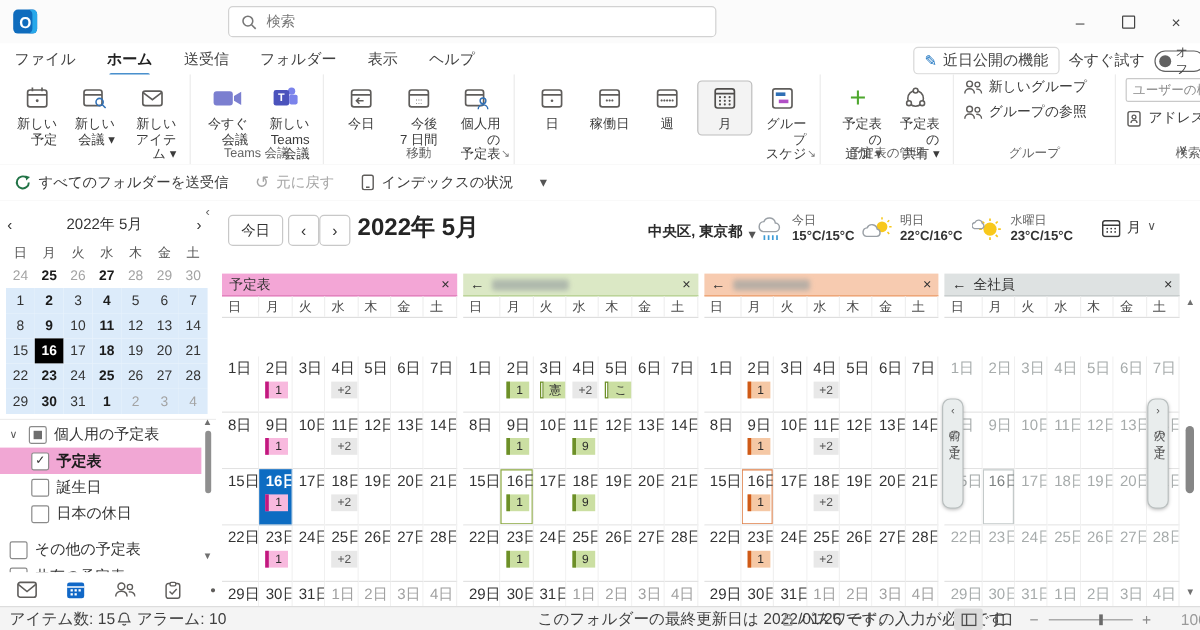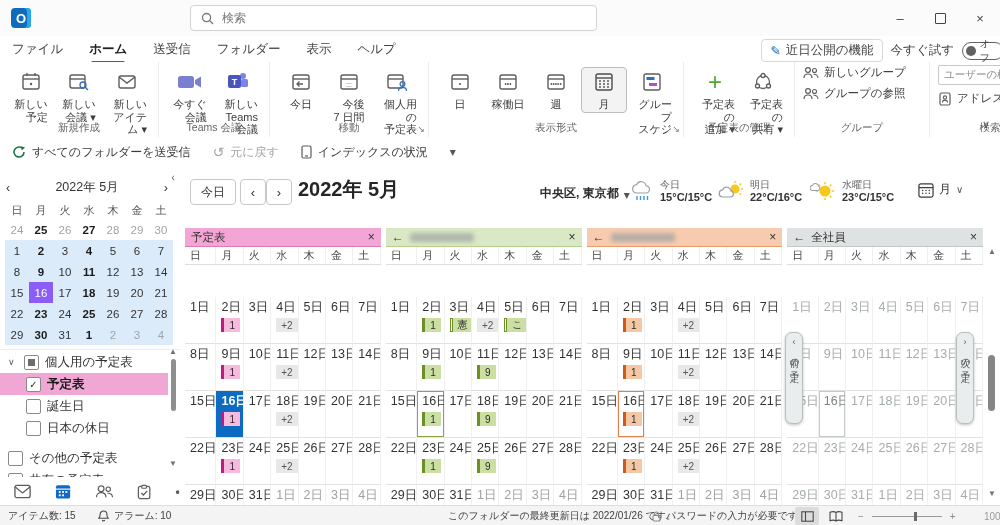--- a/index.html
+++ b/index.html
@@ -39,21 +39,21 @@
   
   .sidebar{position:absolute;left:0;top:167px;width:180px;height:338px;border-right:1px solid #e6e6e6;background:#fff;overflow:hidden;}
   .collapsearrow{position:absolute;right:5px;top:4px;color:#666;font-size:11px;}
   .mc-nav{position:absolute;left:6px;top:12px;width:162px;display:flex;align-items:center;justify-content:space-between;font-size:12.5px;color:#333;}
   .mc-grid{position:absolute;left:5px;top:34px;width:168px;display:grid;grid-template-columns:repeat(7,24px);}
   .mch{height:18px;display:flex;align-items:center;justify-content:center;font-size:11px;color:#555;}
   .mcd{height:21px;display:flex;align-items:center;justify-content:center;font-size:11.5px;color:#333;}
   .mcd.hl{background:#dcebfa;}
   .mcd.dim{color:#a3a3a3;}
   .mcd.bold{font-weight:bold;color:#1b1b1b;}
-  .mcd.sel{background:#8b5cf6;color:#fff;font-weight:normal;}
+  .mcd.sel{background:#000000;color:#fff;font-weight:bold;}
   .sep{position:absolute;left:0;top:182px;width:180px;border-top:1px solid #ededed;}
   .tree{position:absolute;left:0;top:184px;width:168px;height:127px;overflow:hidden;font-size:12.5px;}
   .trow{display:flex;align-items:center;gap:6px;height:22px;padding-left:8px;color:#333;}
   .trow.child{padding-left:26px;}
   .trow.selrow{background:#f1a7d4;font-weight:bold;color:#1c1c1c;}
   .cb{width:13px;height:13px;border:1px solid #8a8a8a;border-radius:2px;background:#fff;flex:none;display:flex;align-items:center;justify-content:center;font-size:10px;color:#333;}
   .cb.mixed:after{content:"";width:7px;height:7px;background:#6d6d6d;}
   .exp{color:#555;font-size:9px;width:10px;}
   .gap8{height:8px;}
   .sscroll{position:absolute;right:3px;top:184px;width:8px;height:118px;}
@@ -110,21 +110,21 @@
   .th-gray .cell.today{box-shadow:inset 0 0 0 1px #c4caca;}
   .th-gray .cell.today .dl{color:#7d8282;}
   
   .vtab{position:absolute;width:16px;height:86px;background:#e9eded;border:1px solid #b9bfbf;border-radius:7px;display:flex;flex-direction:column;align-items:center;padding-top:4px;gap:4px;box-shadow:0 1px 3px rgba(0,0,0,.25);}
   .vtab .varr{font-size:9px;color:#555;}
   .vtab .vlbl{writing-mode:vertical-rl;font-size:9.5px;color:#555;letter-spacing:1px;}
   
   .mscroll{position:absolute;left:806px;top:80px;width:12px;height:252px;}
   .mthumb{position:absolute;left:2px;top:108px;width:7px;height:56px;background:#868686;border-radius:4px;}
   
-  .statusbar{position:absolute;left:0;top:505px;width:1000px;height:20px;background:#f4f4f4;border-top:1px solid #ddd;font-size:10px;color:#3f3f3f;}
+  .statusbar{position:absolute;left:0;top:505px;width:1000px;height:20px;background:#f4f4f4;border-top:1px solid #ddd;font-size:13px;color:#3f3f3f;}
   .sb{position:absolute;top:0;height:20px;display:flex;align-items:center;gap:5px;}
   .viewico{width:24px;height:18px;display:flex;align-items:center;justify-content:center;border-radius:2px;}
   .viewico.act{background:#dcdcdc;}
   .zoomline{width:70px;height:1px;background:#9a9a9a;position:relative;}
   .zoomline .zthumb{position:absolute;left:42px;top:-4px;width:3px;height:9px;background:#6a6a6a;}
   svg{display:block;}
 </style>
 </head>
 <body>
 
@@ -194,21 +194,20 @@
     <div class="bigbtn">
       <span class="icobox">
           <svg width="22" height="22" viewBox="0 0 22 22">
             <rect x="3" y="5" width="16" height="12" rx="2" fill="none" stroke="#5f5d5b" stroke-width="1.4"></rect>
             <polyline points="3,6 11,12 19,6" fill="none" stroke="#5f5d5b" stroke-width="1.4"></polyline>
           </svg>
         </span>
       <span class="lbl">新しい
 アイテム ▾</span>
     </div>
-    <span class="rglabel">新規作成</span>
   </div>
 
   <div class="rgroup">
     <div class="bigbtn">
       <span class="icobox">
           <svg width="26" height="20" viewBox="0 0 26 20">
             <rect x="1" y="4" width="16" height="12" rx="2.5" fill="#7b7fd0"></rect>
             <polygon points="18,8 24,4.5 24,15.5 18,12" fill="#7b7fd0"></polygon>
           </svg>
         </span>
@@ -323,21 +322,20 @@
       <span class="icobox">
           <svg width="22" height="22" viewBox="0 0 22 22">
             <rect x="3" y="3" width="16" height="16" rx="2" fill="none" stroke="#5f5d5b" stroke-width="1.4"></rect>
             <rect x="5.5" y="6" width="8" height="3" fill="#2f6fb5"></rect>
             <rect x="8" y="12" width="8" height="3" fill="#b14fc6"></rect>
           </svg>
         </span>
       <span class="lbl">グループ
 スケジュール</span>
     </div>
-    <span class="rglabel">表示形式</span>
     <span class="launcher">↘</span>
   </div>
 
   <div class="rgroup">
     <div class="bigbtn">
       <span class="icobox" style="color:#4ea72e;font-size:24px;font-weight:300;">+</span>
       <span class="lbl">予定表の
 追加 ▾</span>
     </div>
     <div class="bigbtn">

